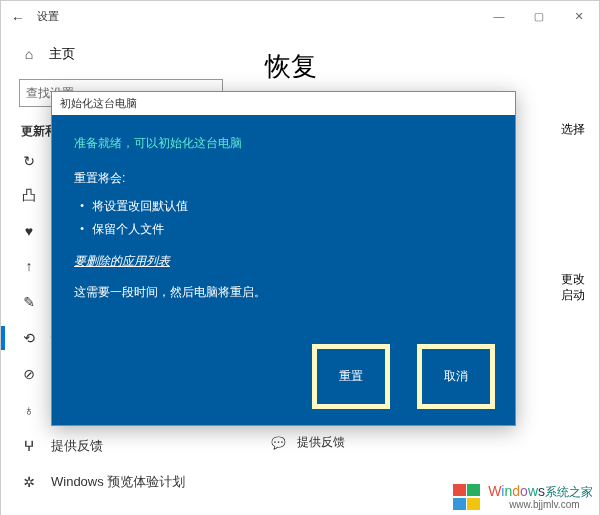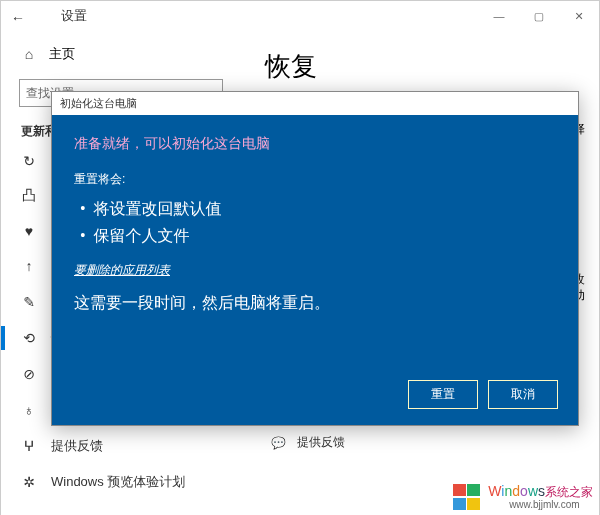--- a/index.html
+++ b/index.html
@@ -3,53 +3,53 @@
   <meta charset="utf-8">
   <style>
     * { margin: 0; padding: 0; box-sizing: border-box; font-family: "Microsoft YaHei", "Segoe UI", sans-serif; }
     body { width: 600px; height: 515px; position: relative; overflow: hidden; background: #fff; }
     
     .window { width: 600px; height: 515px; border: 1px solid #ccc; border-bottom: none; position: relative; background: #fff; }
     
     .titlebar { height: 30px; display: flex; align-items: center; padding-left: 10px; justify-content: space-between; }
     .titlebar-left { display: flex; align-items: center; gap: 12px; }
     .back-btn { font-size: 14px; color: #333; cursor: pointer; }
-    .win-title { font-size: 13px; color: #333; margin-left: 24px; }
+    .win-title { font-size: 11px; color: #333; }
     .win-controls { display: flex; }
     .win-ctl { width: 40px; height: 30px; display: flex; align-items: center; justify-content: center; font-size: 11px; color: #666; }
     
     .content { display: flex; height: calc(100% - 30px); }
     
     .sidebar { width: 240px; padding: 8px 0 0 0; }
     .home-row { display: flex; align-items: center; gap: 12px; padding: 6px 20px; font-size: 13px; margin-bottom: 10px; }
     .search-box { margin: 0 18px 12px 18px; border: 1px solid #999; height: 28px; display: flex; align-items: center; padding: 0 6px; font-size: 12px; color: #666; justify-content: space-between; }
     .section-label { font-size: 12px; font-weight: 600; padding: 4px 20px; color: #333; }
     .nav-item { display: flex; align-items: center; gap: 14px; padding: 9px 20px; font-size: 13px; color: #333; position: relative; }
     .nav-item.active::before { content: ""; position: absolute; left: 0; top: 6px; bottom: 6px; width: 4px; background: #0078d4; }
     .nav-icon { width: 16px; height: 16px; display: inline-flex; align-items: center; justify-content: center; font-size: 14px; color: #333; }
     
     .main { flex: 1; padding: 18px 24px; }
     .page-title { font-size: 26px; font-weight: 400; margin-bottom: 14px; }
     .sub-h { font-size: 14px; font-weight: 600; color: #333; }
     .help-row { display: flex; align-items: center; gap: 10px; font-size: 12px; padding: 6px 0; color: #333; }
     .help-icon { width: 16px; height: 16px; display: inline-flex; align-items: center; justify-content: center; }
     
     
-    .modal-wrap { position: absolute; left: 50px; top: 90px; width: 528px; background: #fff; border: 1px solid #888; box-shadow: 0 4px 20px rgba(0,0,0,0.3); }
+    .modal-wrap { position: absolute; left: 50px; top: 90px; width: 465px; background: #fff; border: 1px solid #888; box-shadow: 0 4px 20px rgba(0,0,0,0.3); }
     .modal-title { font-size: 11px; padding: 4px 8px; color: #333; background: #fff; }
     .modal-body { background: #005a9e; color: #fff; padding: 20px 22px 18px 22px; min-height: 310px; position: relative; }
-    .modal-h { font-size: 14px; font-weight: 400; color: #f9a8d4; margin-bottom: 18px; }
+    .modal-h { font-size: 12px; font-weight: 400; color: #5eead4; margin-bottom: 18px; }
     .modal-sub { font-size: 12px; margin-bottom: 8px; }
     .modal-list { list-style: none; padding-left: 6px; margin-bottom: 10px; }
-    .modal-list li { font-size: 16px; padding: 3px 0; font-family: Liberation Serif, serif; }
+    .modal-list li { font-size: 12px; padding: 3px 0; font-family: Liberation Serif, serif; }
     .modal-list li::before { content: "•"; margin-right: 8px; }
     .modal-link { font-size: 12px; text-decoration: underline; color: #fff; display: inline-block; margin-bottom: 14px; font-style: italic; }
-    .modal-note { font-size: 16px; }
+    .modal-note { font-size: 12px; }
     .modal-btns { position: absolute; bottom: 16px; right: 20px; display: flex; gap: 10px; }
-    .modal-btn { border: 1px solid #fef9c3; background: transparent; color: #fff; padding: 5px 22px; font-size: 12px; cursor: pointer; }
+    .modal-btn { border: 5px solid #fef9c3; background: transparent; color: #fff; padding: 19px 22px; font-size: 12px; cursor: pointer; margin-left: 17px; }
     
     
     .watermark { position: absolute; bottom: 4px; right: 6px; display: flex; align-items: center; gap: 6px; }
     .wm-logo { display: flex; flex-wrap: wrap; width: 30px; height: 28px; }
     .wm-sq { width: 13px; height: 12px; margin: 0.5px; }
     .wm-text { display: flex; flex-direction: column; line-height: 1.1; }
     .wm-main { font-size: 14px; letter-spacing: 0; }
     .wm-main .c1{color:#e74c3c}.wm-main .c2{color:#3498db}.wm-main .c3{color:#27ae60}.wm-main .c4{color:#e67e22}.wm-main .c5{color:#9b59b6}.wm-main .c6{color:#16a085}.wm-main .c7{color:#2c3e50}
     .wm-url { font-size: 10px; color: #666; margin-left: 21px; }
   </style>
@@ -164,18 +164,18 @@
 
   <div class="watermark">
     <div class="wm-logo">
       <div class="wm-sq" style="background:#e74c3c"></div>
       <div class="wm-sq" style="background:#27ae60"></div>
       <div class="wm-sq" style="background:#3498db"></div>
       <div class="wm-sq" style="background:#f1c40f"></div>
     </div>
     <div class="wm-text">
       <div class="wm-main">
-        <span class="c1">W</span><span class="c2">i</span><span class="c3">n</span><span class="c4">d</span><span class="c5">o</span><span class="c6">w</span><span class="c7">s</span><span style="color:#be185d;font-size:12px;">系统之家</span>
+        <span class="c1">W</span><span class="c2">i</span><span class="c3">n</span><span class="c4">d</span><span class="c5">o</span><span class="c6">w</span><span class="c7">s</span><span style="color:#0f766e;font-size:12px;">系统之家</span>
       </div>
       <div class="wm-url">www.bjjmlv.com</div>
     </div>
   </div>
 </div>
 
 </body></html>

